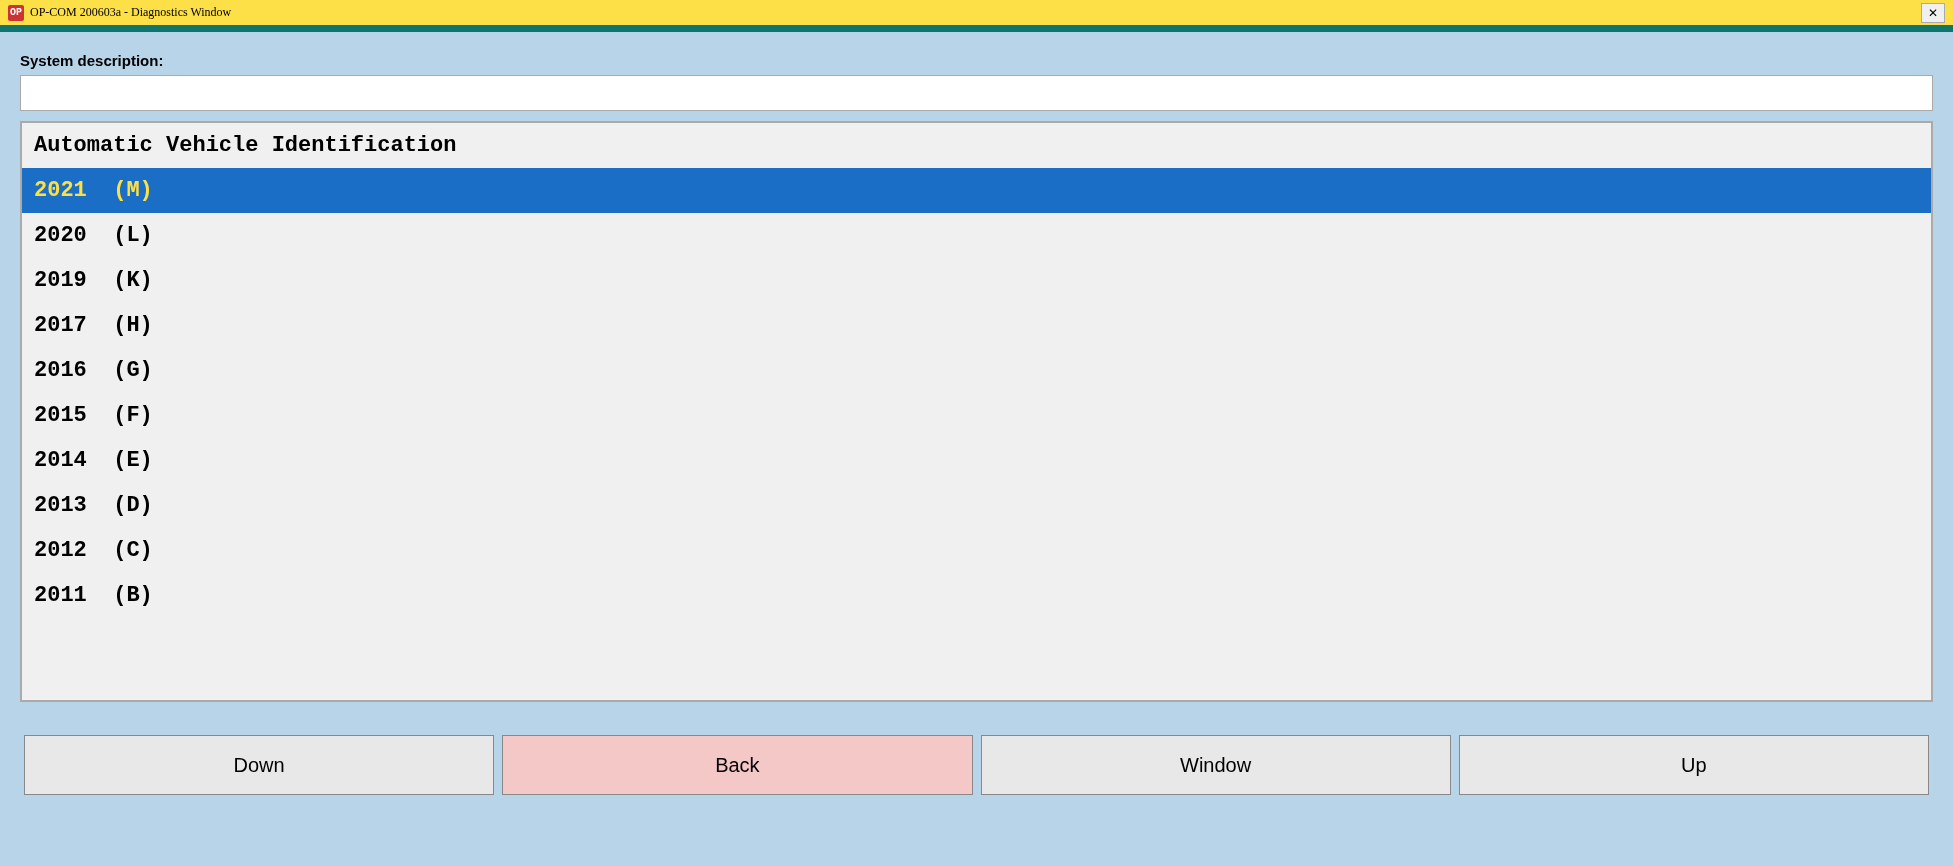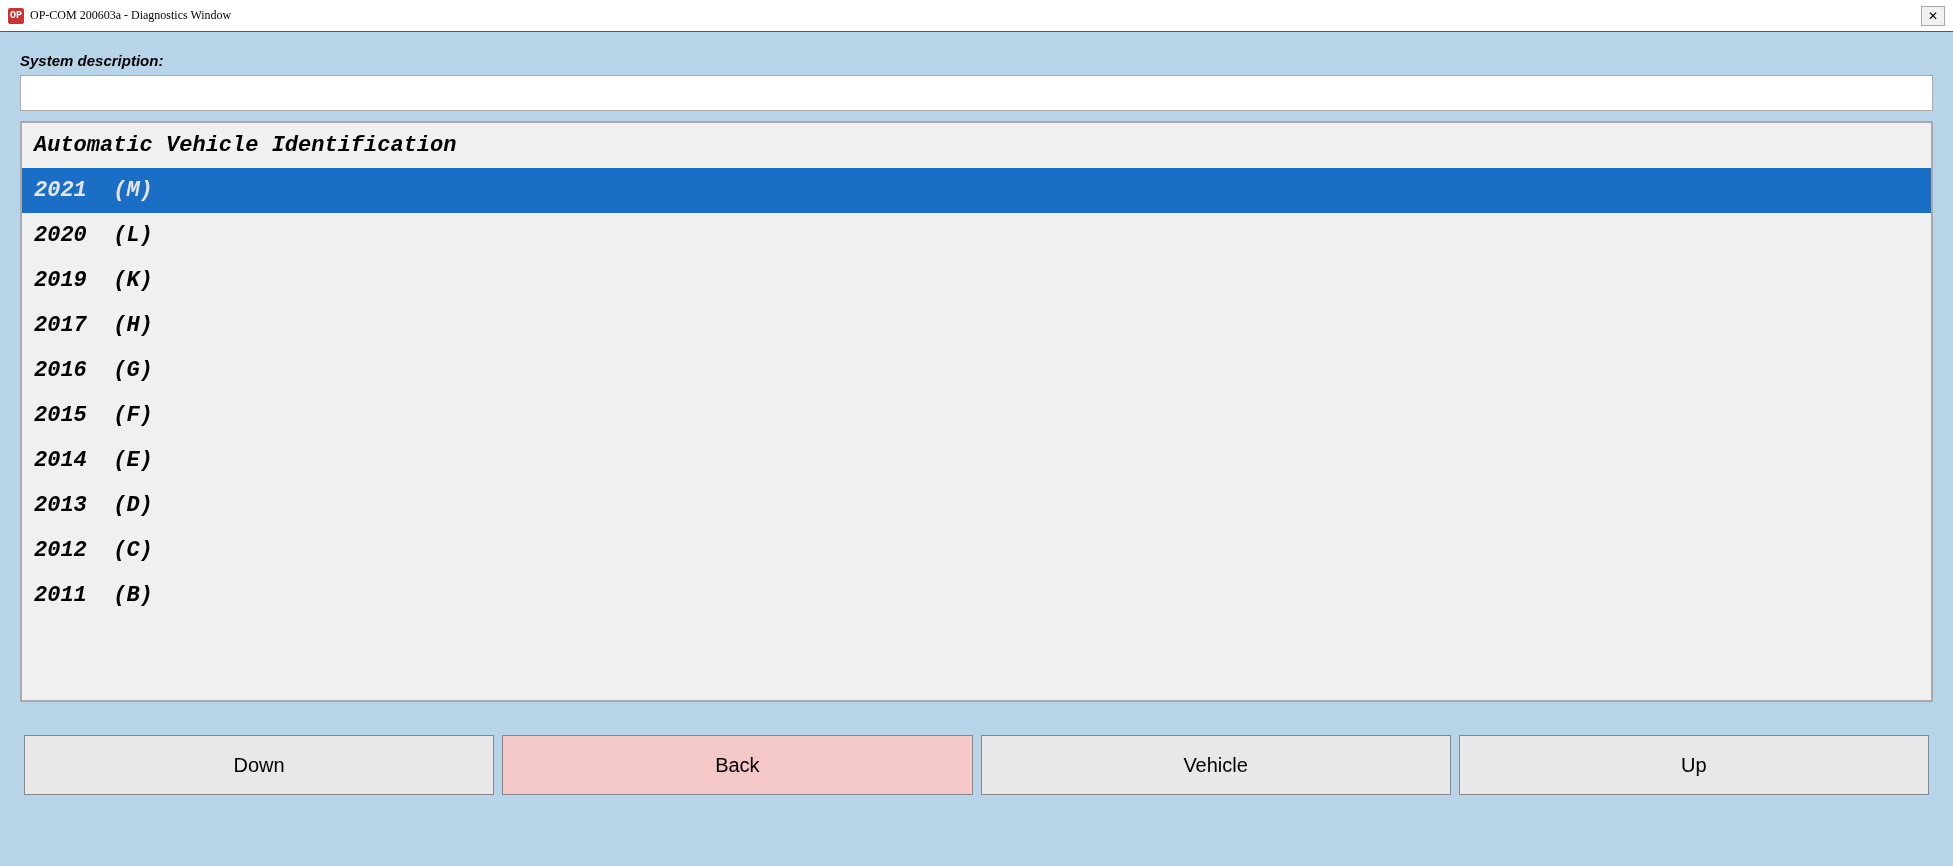--- a/index.html
+++ b/index.html
@@ -11,27 +11,27 @@
     body {
       width: 1953px;
       height: 866px;
       background: #b8d4e8;
       font-family: 'Courier New', Courier, monospace;
       overflow: hidden;
       position: relative;
     }
 
     .title-bar {
-      background: #ffffff;
+      background: #fde047;
       height: 32px;
       display: flex;
       align-items: center;
       justify-content: space-between;
       padding: 0 8px;
-      border-bottom: 1px solid #0f766e;
+      border-bottom: 7px solid #0f766e;
       position: relative;
       z-index: 10;
     }
 
     .title-bar-left {
       display: flex;
       align-items: center;
       gap: 6px;
     }
 
@@ -63,21 +63,20 @@
       display: flex;
       align-items: center;
       justify-content: center;
       font-size: 12px;
       font-family: Arial, sans-serif;
     }
 
     .main-content {
       padding: 20px 20px 4px 20px;
       position: relative;
-      font-style: italic;
     }
 
     .watermark {
       position: absolute;
       top: 50px;
       left: 0;
       width: 100%;
       height: 100%;
       display: flex;
       align-items: center;
@@ -140,21 +139,21 @@
       font-family: 'Courier New', Courier, monospace;
       font-size: 22px;
       font-weight: bold;
       color: #000;
       cursor: pointer;
       background: #f0f0f0;
     }
 
     .list-item.selected {
       background: #1a6ec5;
-      color: #e5e5e5;
+      color: #fde047;
     }
 
     .button-bar {
       display: flex;
       gap: 0;
       margin-top: 20px;
       padding: 9px 20px;
       position: relative;
       z-index: 10;
     }
@@ -211,15 +210,15 @@
     <div class="list-item">2013&nbsp;&nbsp;(D)</div>
     <div class="list-item">2012&nbsp;&nbsp;(C)</div>
     <div class="list-item">2011&nbsp;&nbsp;(B)</div>
 
   </div>
 </div>
 
 <div class="button-bar">
   <button class="btn">Down</button>
   <button class="btn back">Back</button>
-  <button class="btn">Vehicle</button>
+  <button class="btn">Window</button>
   <button class="btn">Up</button>
 </div>
 
 </body></html>

